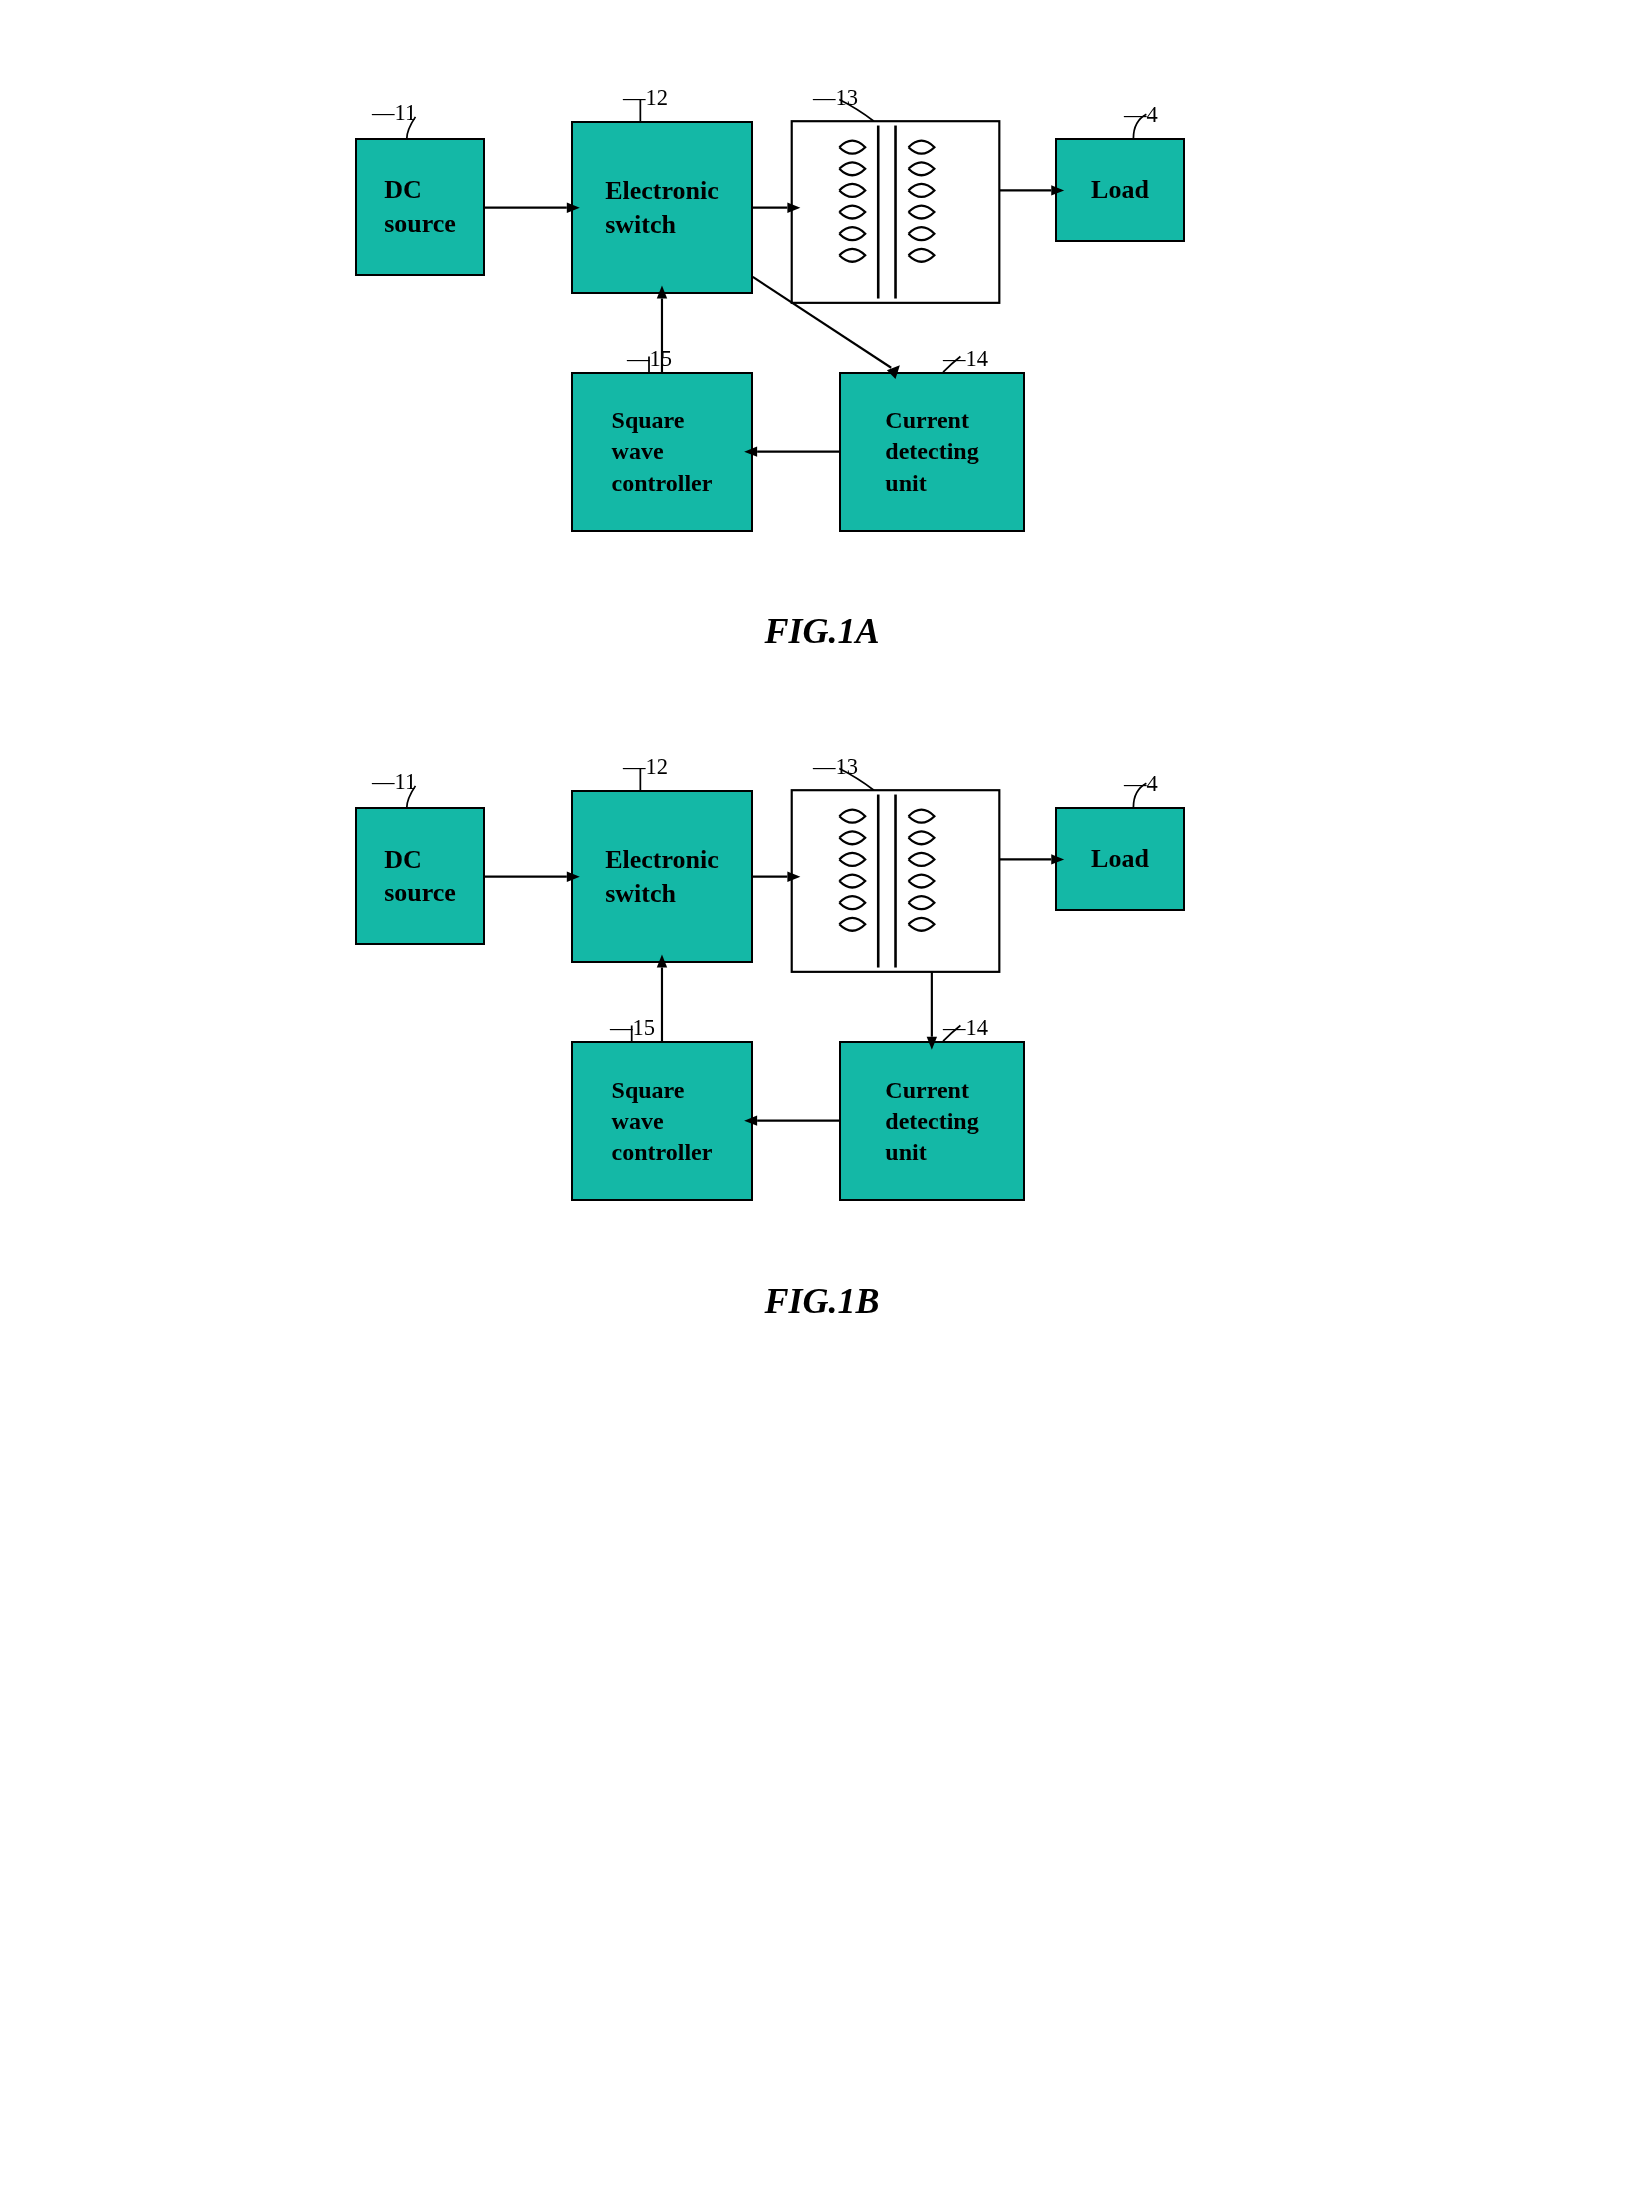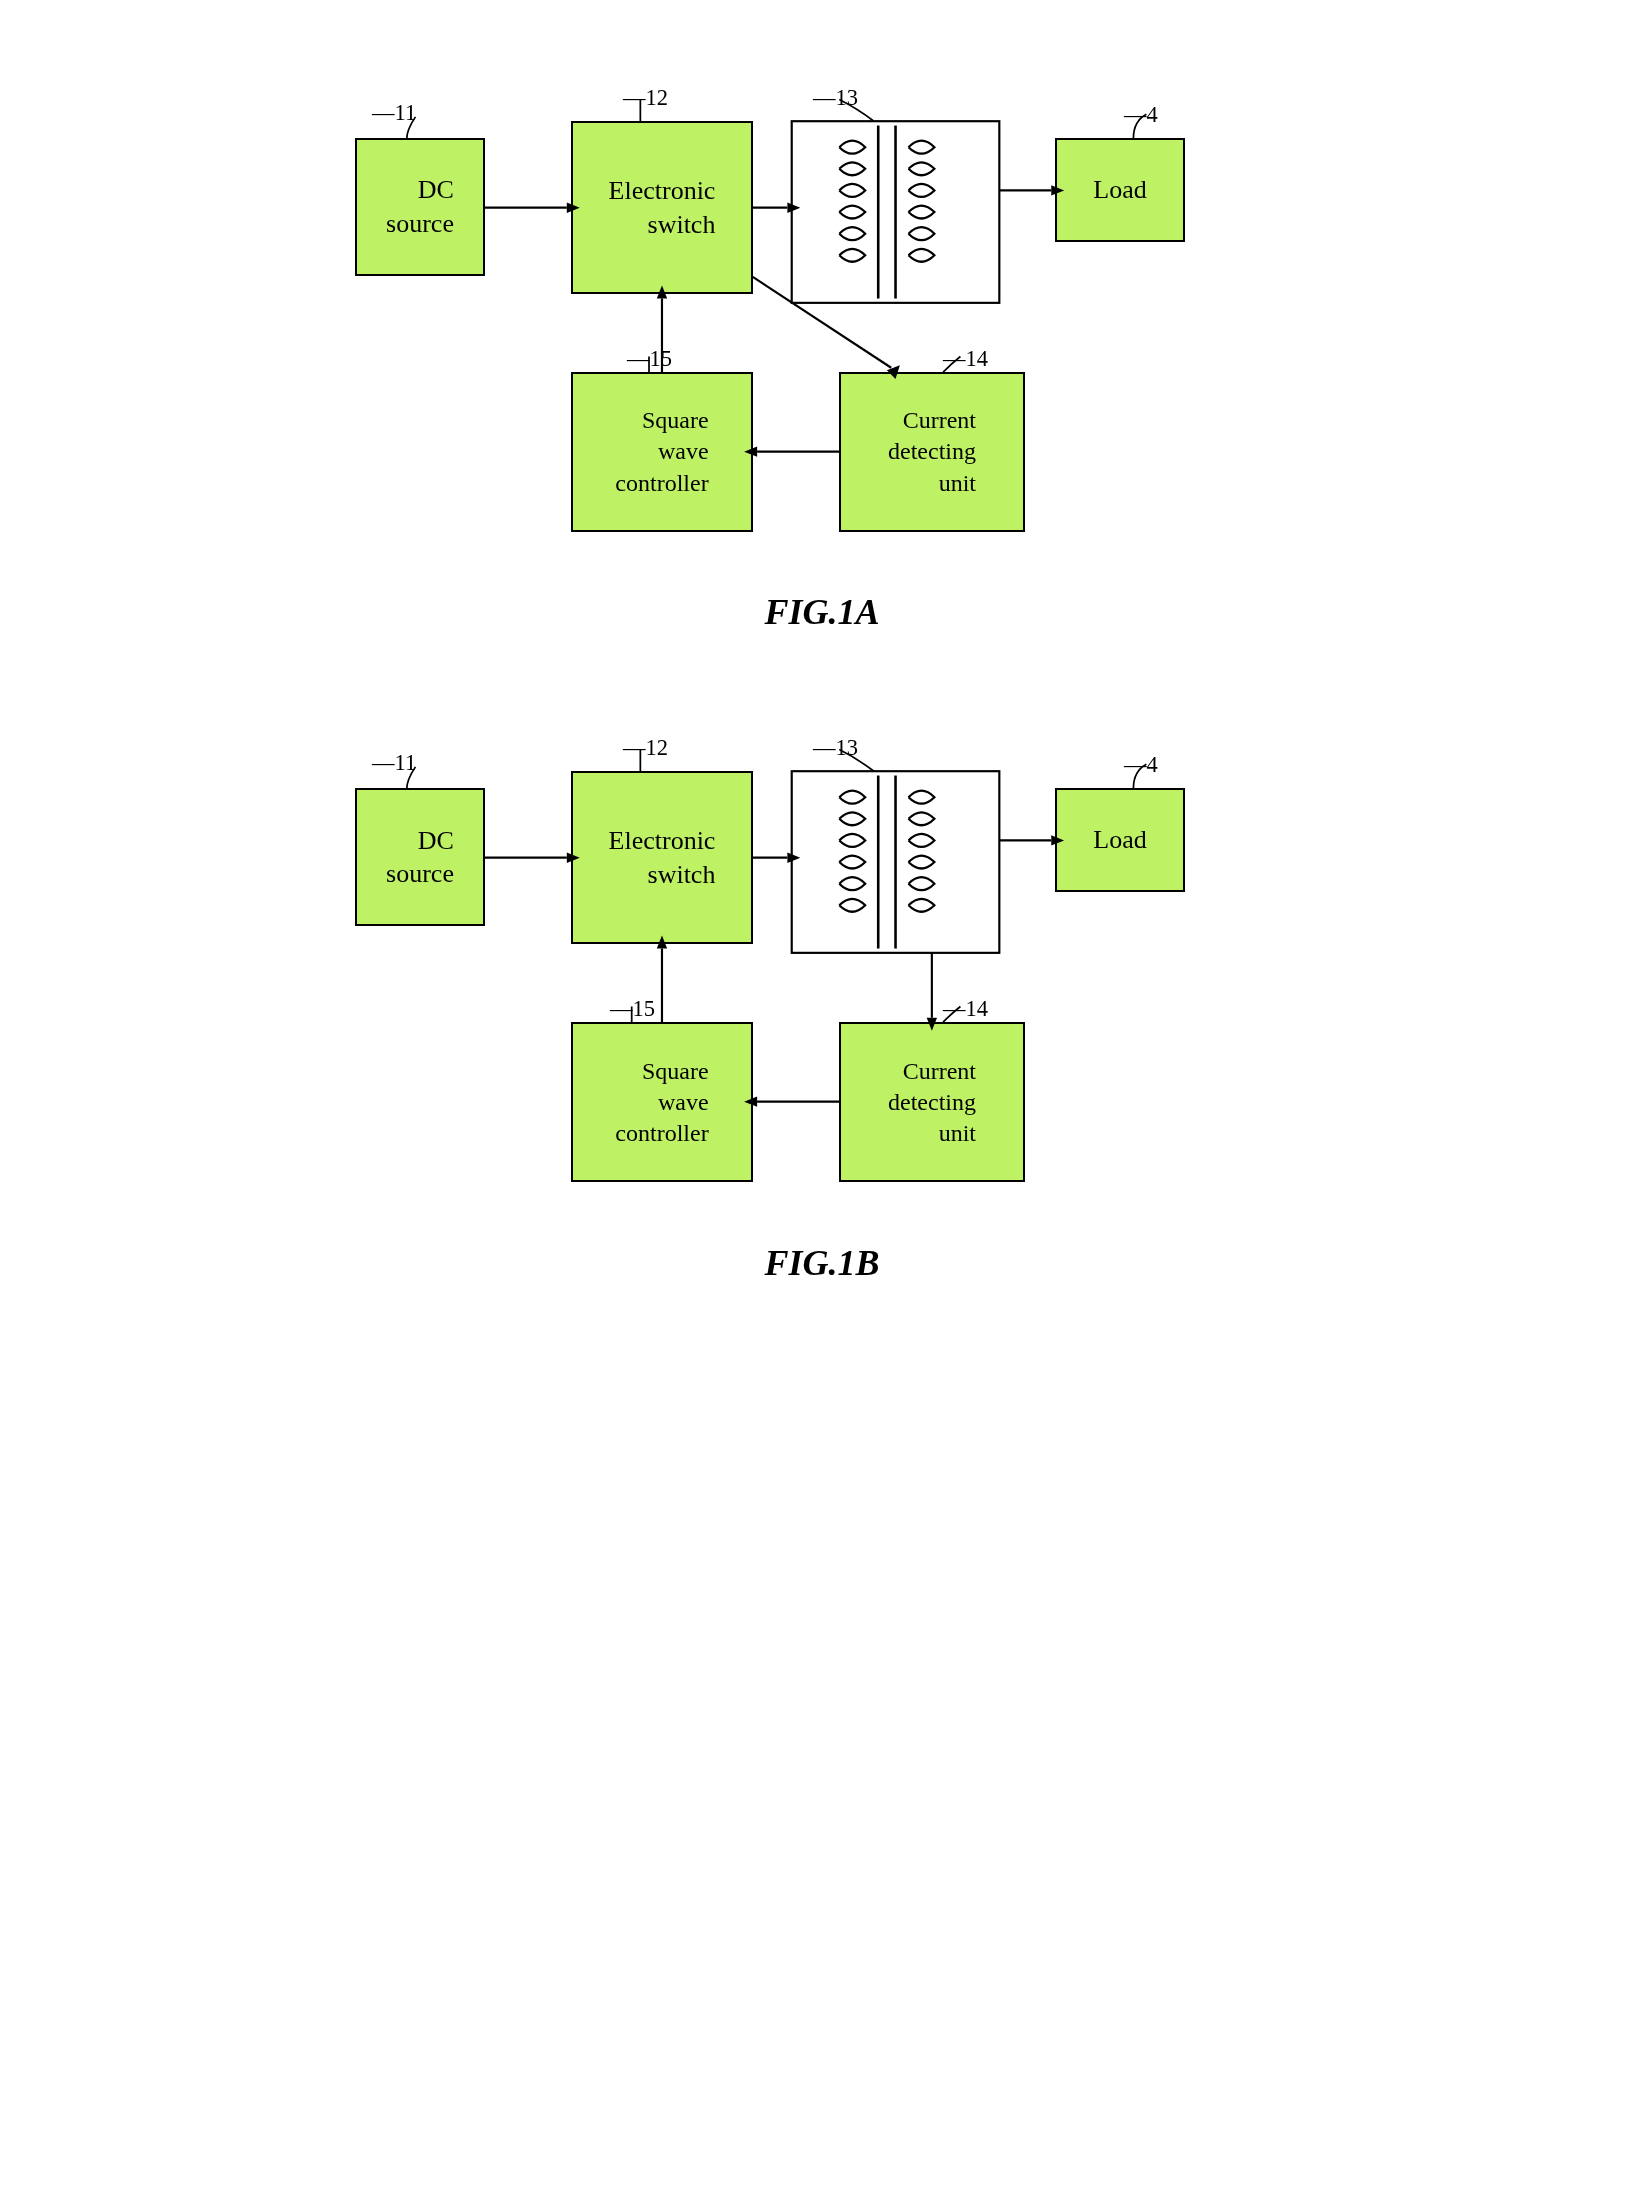--- a/index.html
+++ b/index.html
@@ -37,24 +37,24 @@
       height: 519px;
     }
 
     
     .box {
       position: absolute;
       border: 2.2px solid #000;
       display: flex;
       align-items: center;
       justify-content: center;
-      text-align: right;
+      text-align: left;
       font-size: 24px;
-      font-weight: normal;
-      background: #bef264;
+      font-weight: bold;
+      background: #14b8a6;
       line-height: 1.3;
     }
 
     
     .arrows-svg {
       position: absolute;
       top: 0;
       left: 0;
       width: 100%;
       height: 100%;
@@ -67,21 +67,21 @@
       font-size: 22.5px;
       font-family: 'Times New Roman', Times, serif;
     }
 
     
     .fig-caption {
       font-size: 36px;
       font-style: italic;
       font-weight: bold;
       font-family: 'Times New Roman', Times, serif;
-      margin-top: 3px;
+      margin-top: 22px;
     }
   </style>
 </head>
 <body>
 
 <div class="diagram-container">
 
   <div class="figure-section">
     <div class="diagram-area">
 

